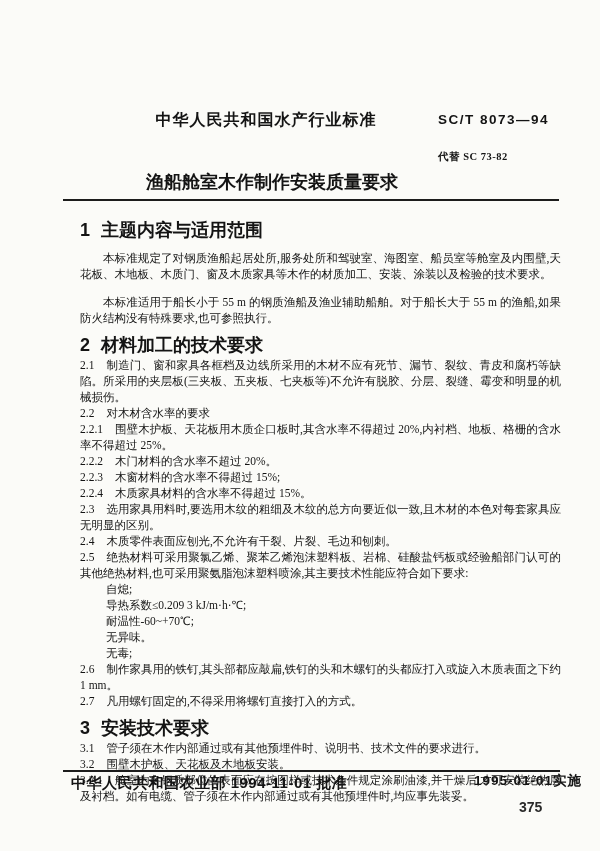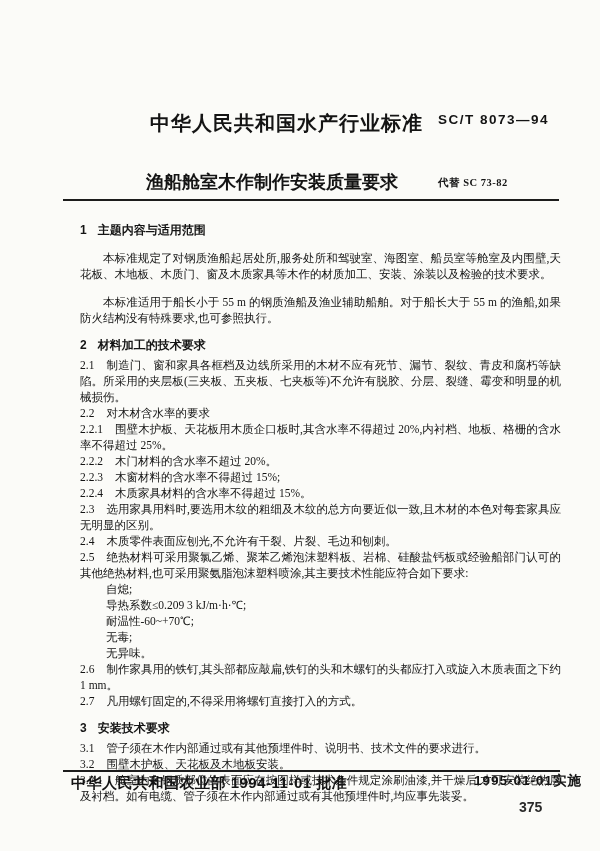--- a/index.html
+++ b/index.html
@@ -11,56 +11,55 @@
     position: relative;
     overflow: hidden;
   }
   .page { position: absolute; inset: 0; }
 
   
   .std-type {
     position: absolute; left: 150px; top: 110px; width: 232px;
     text-align: center;
     font-family: Liberation Sans, sans-serif;
-    font-size: 20px; font-weight: 700; letter-spacing: 1px;
+    font-size: 16px; font-weight: 700; letter-spacing: 1px;
     white-space: nowrap;
   }
   .std-code {
     position: absolute; left: 438px; top: 112px;
     font-family: "Liberation Sans", sans-serif;
     font-size: 13.5px; font-weight: 700; letter-spacing: 1.5px;
     white-space: nowrap;
   }
   .doc-title {
     position: absolute; left: 146px; top: 148px; width: 236px;
     text-align: center;
     font-family: Liberation Serif, serif;
     font-size: 18px; font-weight: 700;
     white-space: nowrap;
     margin-top: 22px;
   }
   .replaces {
     position: absolute; left: 438px; top: 150px;
     font-size: 10.5px; font-weight: 600; letter-spacing: 0.5px;
     white-space: nowrap;
-    margin-top: 26px;
   }
   .rule { position: absolute; background: #1c1c1c; }
   .top-rule { left: 63px; top: 199px; width: 496px; height: 2px; }
   .bottom-rule { left: 63px; top: 770px; width: 497px; height: 2px; }
 
   
   .doc-body {
     position: absolute; left: 80px; top: 222px; width: 481px;
     font-size: 11.5px; line-height: 16px; font-weight: 500;
     text-align: justify;
   }
   .doc-body h2 {
     font-family: "Liberation Sans", sans-serif;
-    font-size: 12px; font-weight: 700;
+    font-size: 18px; font-weight: 700;
     margin: 11px 0 4px 0; line-height: 16px;
     text-align: left;
   }
   .doc-body h2:first-child { margin-top: 0; }
   .doc-body h2 .sec-num { margin-right: 11px; }
   .doc-body p { margin: 0; }
   .doc-body p.indent { text-indent: 2em; margin-top: 12px; }
   .cnum { margin-right: 12px; font-weight: 400; white-space: nowrap; }
   .spec-list p { padding-left: 26px; text-align: left; }
 
@@ -110,22 +109,22 @@
     <p class="clause"><span class="cnum">2.2.3</span><span>木窗材料的含水率不得超过 15%;</span></p>
     <p class="clause"><span class="cnum">2.2.4</span><span>木质家具材料的含水率不得超过 15%。</span></p>
     <p class="clause"><span class="cnum">2.3</span><span>选用家具用料时,要选用木纹的粗细及木纹的总方向要近似一致,且木材的本色对每套家具应无明显的区别。</span></p>
     <p class="clause"><span class="cnum">2.4</span><span>木质零件表面应刨光,不允许有干裂、片裂、毛边和刨刺。</span></p>
     <p class="clause"><span class="cnum">2.5</span><span>绝热材料可采用聚氯乙烯、聚苯乙烯泡沫塑料板、岩棉、硅酸盐钙板或经验船部门认可的其他绝热材料,也可采用聚氨脂泡沫塑料喷涂,其主要技术性能应符合如下要求:</span></p>
 
     <div class="spec-list">
       <p>自熄;</p>
       <p>导热系数≤0.209 3 kJ/m·h·℃;</p>
       <p>耐温性-60~+70℃;</p>
+      <p>无异味。</p>
       <p>无毒;</p>
-      <p>无异味。</p>
     </div>
 
     <p class="clause"><span class="cnum">2.6</span><span>制作家具用的铁钉,其头部都应敲扁,铁钉的头和木螺钉的头都应打入或旋入木质表面之下约 1 mm。</span></p>
     <p class="clause"><span class="cnum">2.7</span><span>凡用螺钉固定的,不得采用将螺钉直接打入的方式。</span></p>
 
     <h2><span class="sec-num">3</span><span>安装技术要求</span></h2>
 
     <p class="clause"><span class="cnum">3.1</span><span>管子须在木作内部通过或有其他预埋件时、说明书、技术文件的要求进行。</span></p>
     <p class="clause"><span class="cnum">3.2</span><span>围壁木护板、天花板及木地板安装。</span></p>
     <p class="clause"><span class="cnum">3.2.1</span><span>舱室内各钢质部位的表面应在按图样或技术条件规定涂刷油漆,并干燥后,才可安装绝热层及衬档。如有电缆、管子须在木作内部通过或有其他预埋件时,均应事先装妥。</span></p>

